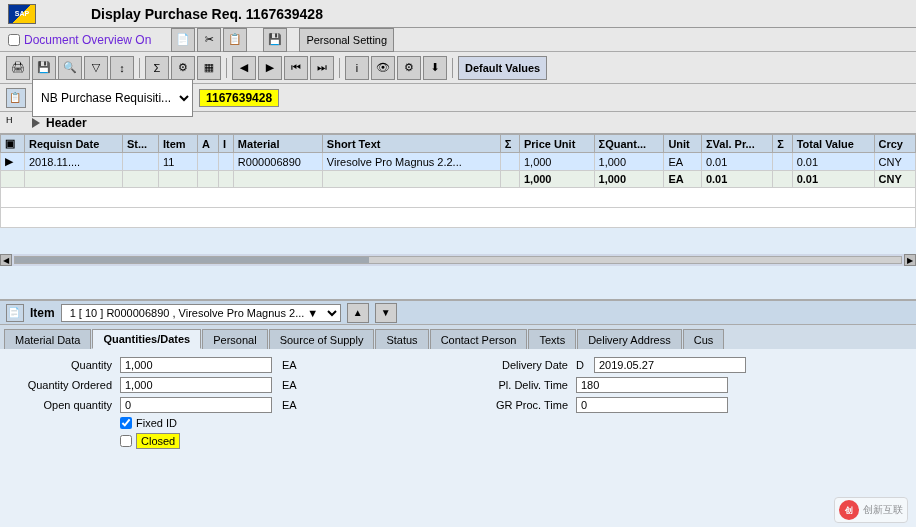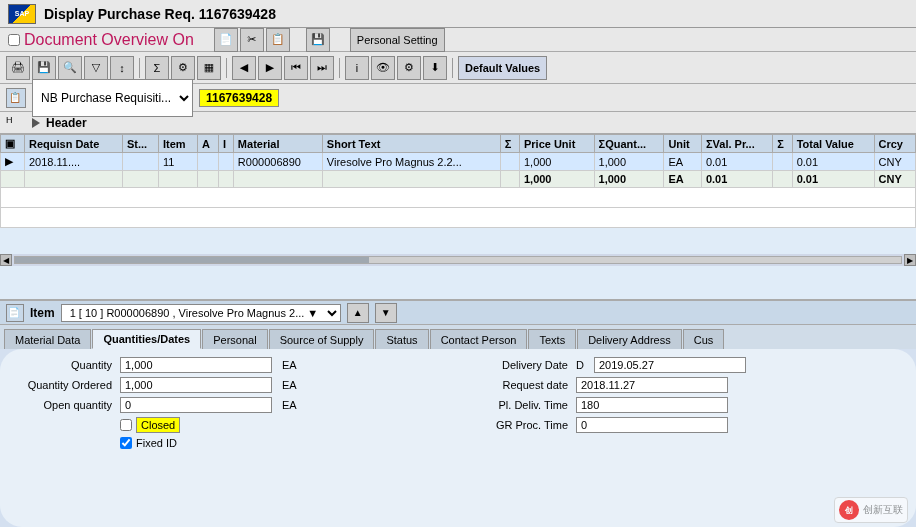--- a/index.html
+++ b/index.html
@@ -16,34 +16,34 @@
       height: 28px;
     }
     .title-bar .logo {
       width: 28px; height: 20px;
       background: linear-gradient(135deg, #003399 50%, #ffcc00 50%);
       border: 1px solid #666;
       display: flex; align-items: center; justify-content: center;
       font-size: 8px; color: white; font-weight: bold;
     }
     .title-bar .title {
-      font-size: 14px; font-weight: bold; color: #000;
+      font-size: 14px; font-weight: bold; color: #000; margin-left: 47px;
     }
 
     
     .menu-bar {
       background: #e8e8e8;
       padding: 3px 8px;
       display: flex;
       align-items: center;
       gap: 12px;
       height: 24px;
       border-bottom: 1px solid #aaa;
     }
-    .menu-item { font-size: 16px; color: #be185d; cursor: pointer; }
+    .menu-item { font-size: 12px; color: #6d28d9; cursor: pointer; }
 
     
     .toolbar {
       background: #e8e8e8;
       padding: 3px 6px;
       display: flex;
       align-items: center;
       gap: 2px;
       height: 32px;
       border-bottom: 1px solid #aaa;
@@ -347,21 +347,21 @@
     <span class="menu-item">Document Overview On</span>
   </div>
   <div style="display:flex;align-items:center;gap:2px;margin-left:8px;">
     <div class="toolbar-btn">📄</div>
     <div class="toolbar-btn">✂</div>
     <div class="toolbar-btn">📋</div>
   </div>
   <div style="display:flex;align-items:center;gap:2px;margin-left:4px;">
     <div class="toolbar-btn">💾</div>
   </div>
-  <div style="margin-left:8px;">
+  <div style="margin-left:0;">
     <div class="toolbar-btn" style="width:auto;padding:0 6px;font-size:11px;">Personal Setting</div>
   </div>
 </div>
 
 <div class="toolbar">
   <div class="toolbar-btn">🖨</div>
   <div class="toolbar-btn">💾</div>
   <div class="toolbar-btn">🔍</div>
   <div class="toolbar-btn">▽</div>
   <div class="toolbar-btn">↕</div>
@@ -490,64 +490,60 @@
   <div class="tab active">Quantities/Dates</div>
   <div class="tab">Personal</div>
   <div class="tab">Source of Supply</div>
   <div class="tab">Status</div>
   <div class="tab">Contact Person</div>
   <div class="tab">Texts</div>
   <div class="tab">Delivery Address</div>
   <div class="tab">Cus</div>
 </div>
 
-<div class="detail-area" style="position:relative;border-radius:22px;">
+<div class="detail-area" style="position:relative;">
   <div class="detail-grid">
 
     <div>
       <div class="field-row">
         <span class="field-label">Quantity</span>
         <input class="field-value" type="text" value="1,000" readonly="" style="">
         <span class="field-unit">EA</span>
       </div>
       <div class="field-row">
         <span class="field-label">Quantity Ordered</span>
         <input class="field-value" type="text" value="1,000" readonly="" style="">
         <span class="field-unit">EA</span>
       </div>
       <div class="field-row">
         <span class="field-label">Open quantity</span>
         <input class="field-value" type="text" value="0" readonly="" style="">
         <span class="field-unit">EA</span>
+      </div>
+      <div class="field-row">
+        <span class="field-label"></span>
+        <div class="checkbox-field">
+          <input type="checkbox" checked="" style="">
+          <span style="font-size:11px;">Fixed ID</span>
+        </div>
       </div>
       <div class="field-row">
         <span class="field-label"></span>
         <div class="checkbox-field">
           <input type="checkbox" style="">
           <span class="closed-label">Closed</span>
         </div>
       </div>
-      <div class="field-row">
-        <span class="field-label"></span>
-        <div class="checkbox-field">
-          <input type="checkbox" checked="" style="">
-          <span style="font-size:11px;">Fixed ID</span>
-        </div>
-      </div>
     </div>
 
     <div>
       <div class="field-row">
         <span class="field-label">Delivery Date</span>
         <span class="delivery-prefix">D</span>
         <input class="field-value" type="text" value="2019.05.27" readonly="" style="">
-      </div>
-      <div class="field-row">
-        <span class="field-label">Request date</span>
-        <input class="field-value" type="text" value="2018.11.27" readonly="" style="">
       </div>
       <div class="field-row">
         <span class="field-label">Pl. Deliv. Time</span>
         <input class="field-value" type="text" value="180" readonly="" style="">
       </div>
       <div class="field-row">
         <span class="field-label">GR Proc. Time</span>
         <input class="field-value" type="text" value="0" readonly="" style="">
       </div>
     </div>

